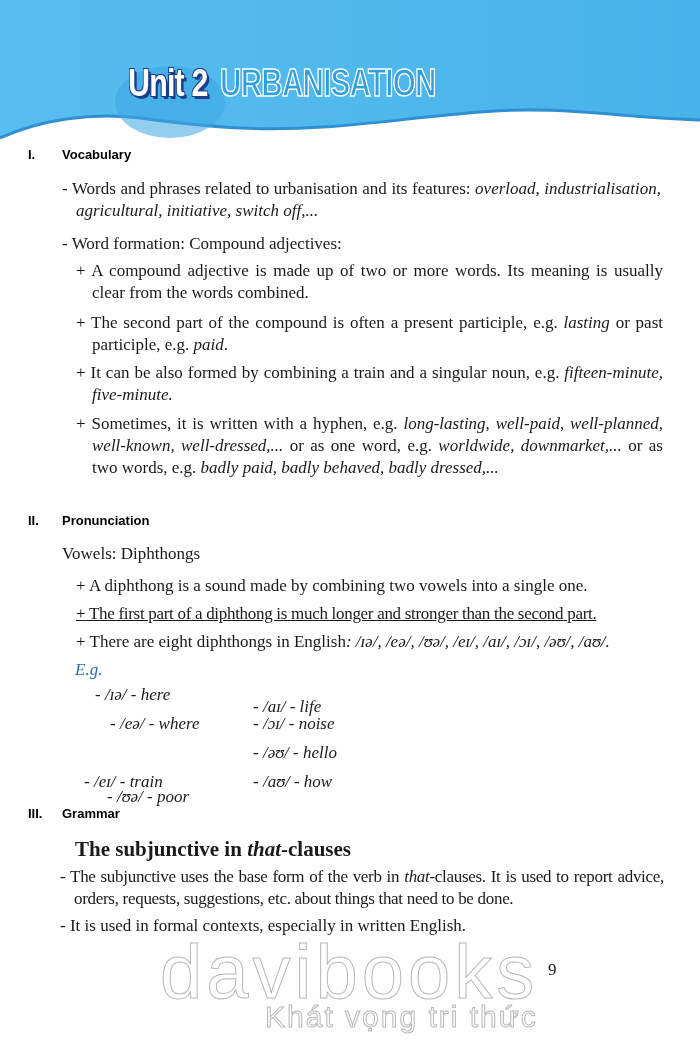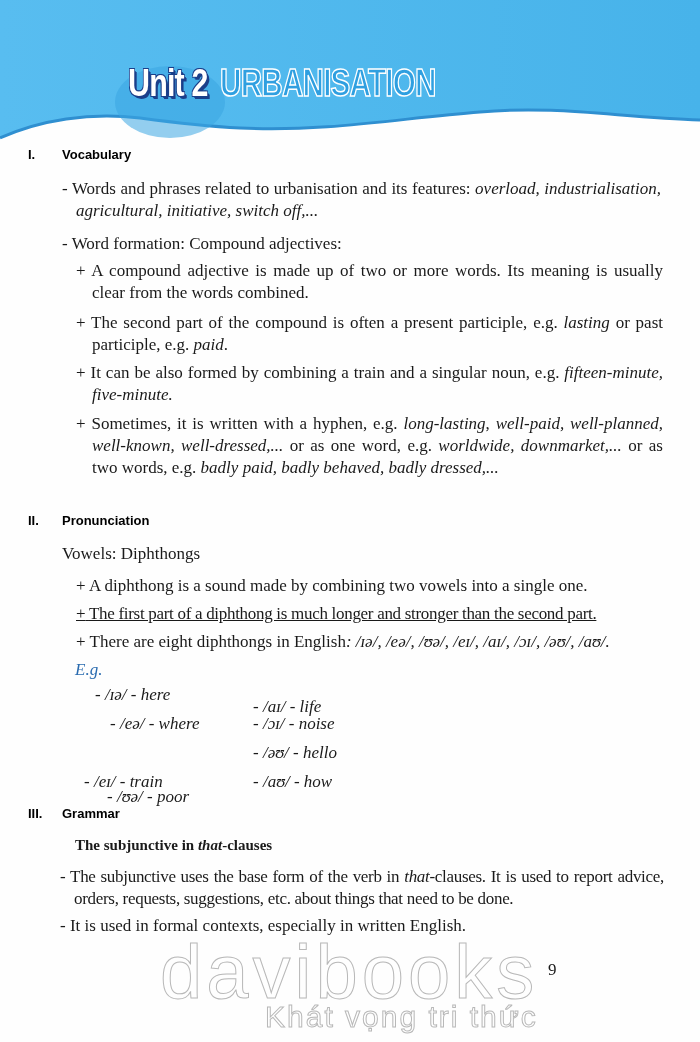--- a/index.html
+++ b/index.html
@@ -14,21 +14,21 @@
                 letter-spacing:-1px; transform:scaleX(0.78); transform-origin:left center;
                 -webkit-text-stroke: 1.5px #fff; text-shadow: 0 0 0 #fff; }
   .section-head { position:absolute; font-family:"Liberation Sans", sans-serif; font-weight:bold; font-size:13px; color:#000000; }
   .section-head .num { display:inline-block; width:34px; }
   .para { position:absolute; font-size:17px; line-height:22px; text-align:justify; }
   .hang { padding-left:14px; text-indent:-14px; }
   .hang2 { padding-left:16px; text-indent:-16px; }
   i { font-style:italic; }
   .eg { position:absolute; left:75px; top:660px; font-size:17px; color:#2b6cb0; font-style:italic; }
   .eg-row { position:absolute; font-size:17px; font-style:italic; }
-  .gram-sub { position:absolute; left:75px; top:837px; font-size:15px; font-weight:bold; }
+  .gram-sub { position:absolute; left:75px; top:837px; font-size:21px; font-weight:bold; }
   .page-num { position:absolute; left:548px; top:960px; font-size:17px; }
   .wm1 { position:absolute; left:160px; top:928px; font-family:"Liberation Sans", sans-serif; font-size:76px; color:transparent;
          -webkit-text-stroke:1px #b8b8b8; letter-spacing:4px; }
   .wm2 { position:absolute; left:265px; top:1000px; font-family:"Liberation Sans", sans-serif; font-size:30px; color:transparent;
          -webkit-text-stroke:1px #b8b8b8; letter-spacing:2px; }
 </style>
 </head>
 <body>
 
 <svg class="banner" viewBox="0 0 700 140" preserveAspectRatio="none">

